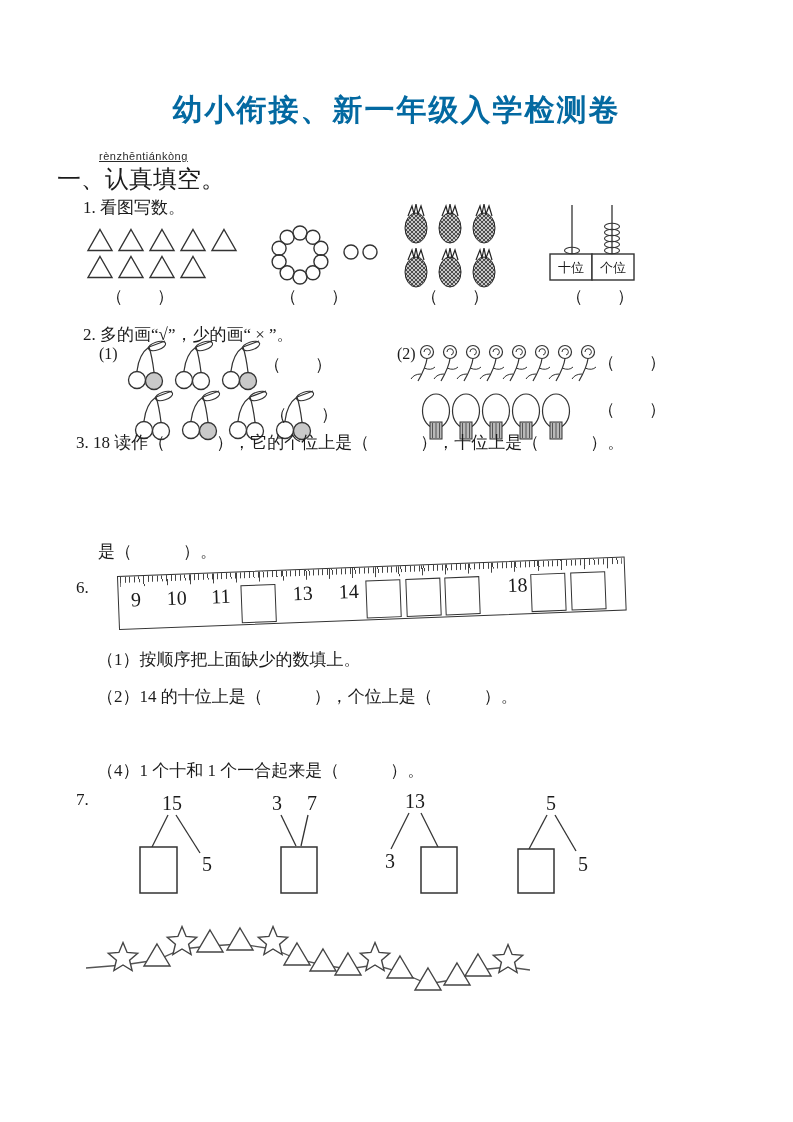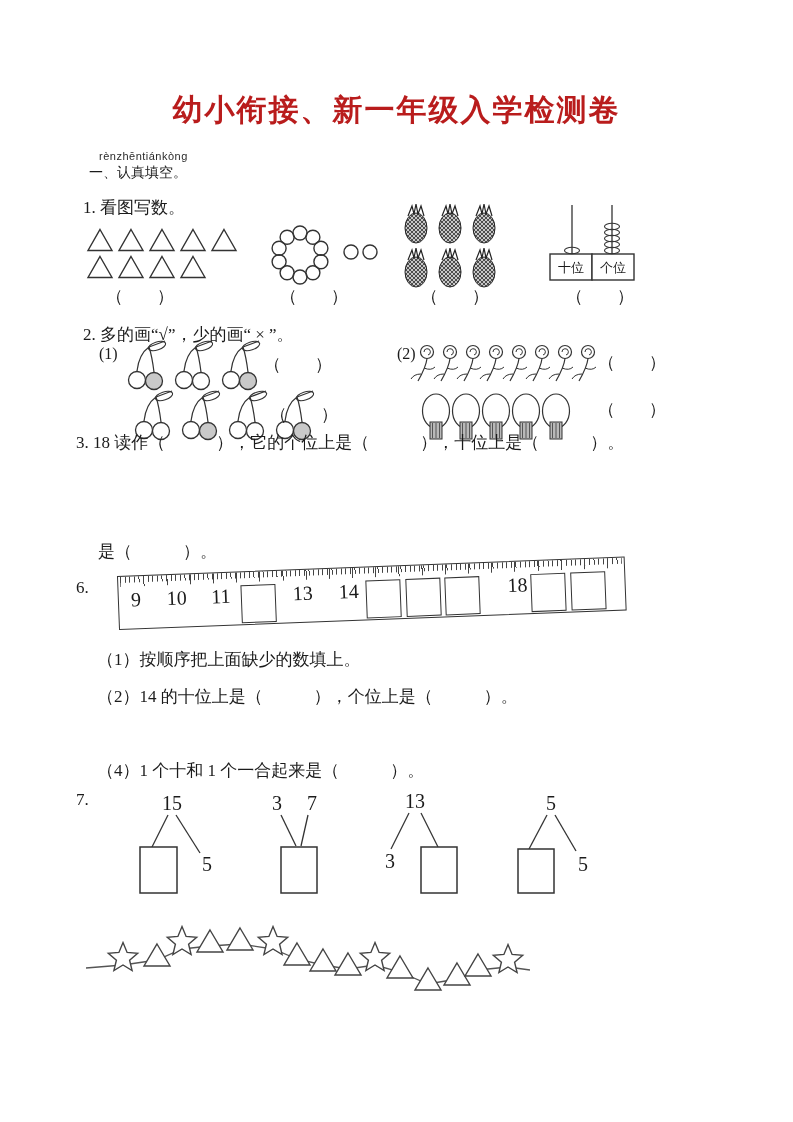--- a/index.html
+++ b/index.html
@@ -1,24 +1,24 @@
 <!DOCTYPE html>
 <html><head>
 <meta charset="utf-8">
 <style>
   html,body{margin:0;padding:0;background:#888;}
   #page{position:relative;width:793px;height:1122px;margin:0 auto;background:#ffffff;overflow:hidden;}
   .abs{position:absolute;}
   .txt{font-family:"Liberation Serif","DejaVu Serif",serif;font-size:17px;color:#1b1b1b;white-space:pre;line-height:1.3;}
   .small-label{font-family:"Liberation Serif","DejaVu Serif",serif;font-size:16px;color:#1b1b1b;white-space:pre;}
   #title{left:0;right:0;top:90px;text-align:center;font-family:Liberation Sans, sans-serif;
-         font-weight:bold;font-size:30px;letter-spacing:2px;color:#b91c1c;}
+         font-weight:bold;font-size:30px;letter-spacing:2px;color:#0369a1;}
   #pinyin{left:99px;top:150px;font-family:"Liberation Sans","DejaVu Sans",sans-serif;font-size:11px;
-          letter-spacing:.5px;color:#2a2a2a;}
-  #sec-heading{left:89px;top:164px;font-size:14px;}
+          letter-spacing:.5px;color:#2a2a2a;text-decoration:underline;}
+  #sec-heading{left:57px;top:164px;font-size:24px;}
   svg.fig{overflow:visible;}
   #fig-abacus line{stroke:#333;stroke-width:1.3;}
   #fig-abacus rect{fill:#fff;stroke:#333;stroke-width:1.4;}
   #fig-abacus text{font-family:"Liberation Serif","DejaVu Serif",serif;font-size:13px;fill:#1b1b1b;text-anchor:middle;}
   .ruler{left:118px;top:576px;width:506px;height:52px;border:1.6px solid #333;background:#fff;
          transform:rotate(-2.2deg);transform-origin:0 50%;}
   .ruler::before{content:"";position:absolute;top:0;left:2px;right:2px;height:6px;
          background:repeating-linear-gradient(90deg,#444 0 1px,transparent 1px 4.6px);}
   .ruler::after{content:"";position:absolute;top:0;left:2px;right:2px;height:10px;
          background:repeating-linear-gradient(90deg,#444 0 1px,transparent 1px 23.2px);}

